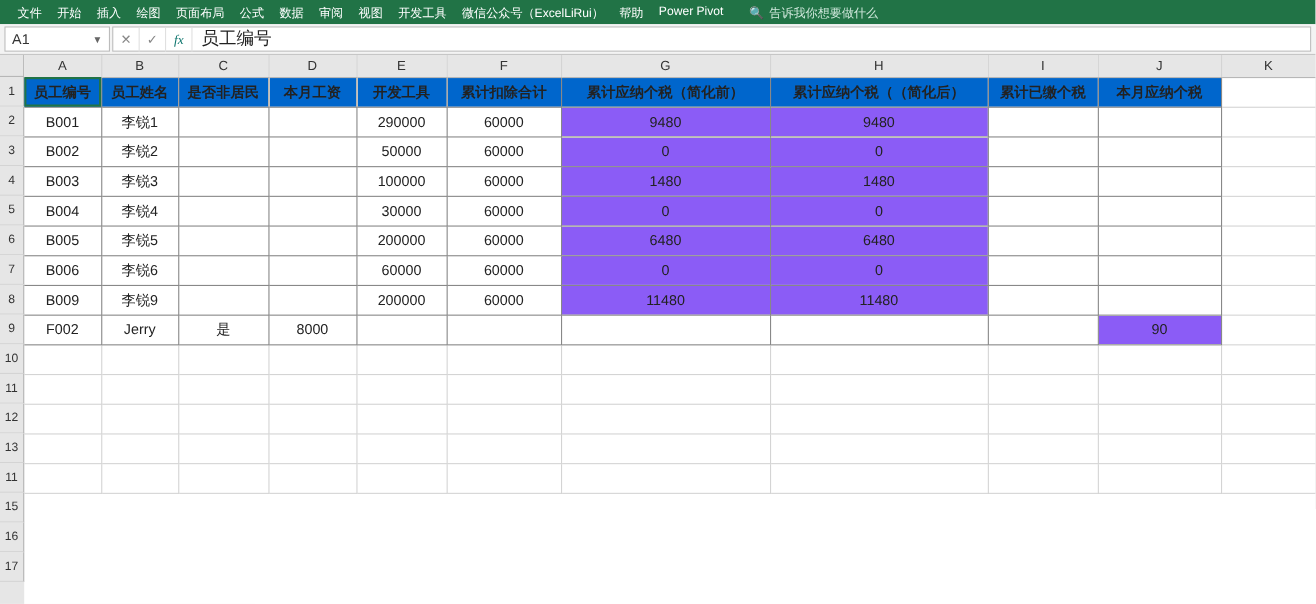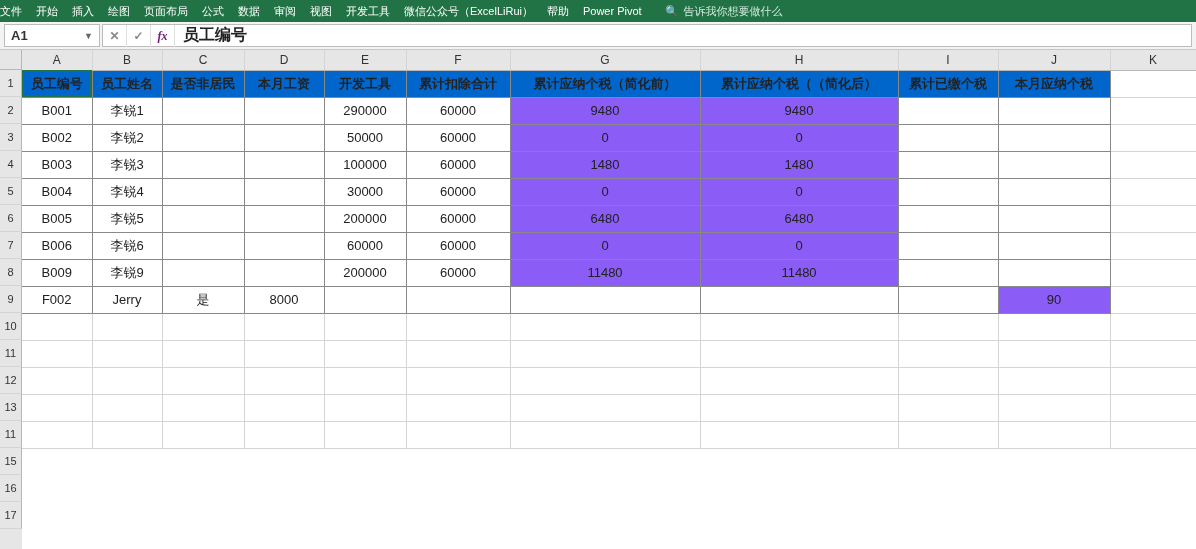--- a/index.html
+++ b/index.html
@@ -3,38 +3,37 @@
 <meta charset="utf-8">
 <style>
   * { box-sizing: border-box; margin: 0; padding: 0; }
   html, body { width: 1196px; height: 549px; font-family: "Microsoft YaHei", Arial, sans-serif; background: #f0f0f0; overflow: hidden; }
 
   .ribbon {
     background: #217346;
     height: 22px;
     display: flex;
     align-items: center;
-    padding: 0 0;
+    padding: 0 16px;
     gap: 14px;
     color: #fff;
     font-size: 11px;
     overflow: hidden;
     white-space: nowrap;
   }
   .ribbon .tab { cursor: pointer; }
   .ribbon .search { display: flex; align-items: center; gap: 4px; margin-left: 10px; color: #d0e8dc; }
   .ribbon .search .mag { font-size: 11px; }
 
   .namebar {
     height: 28px;
     background: #f3f3f3;
     border-bottom: 1px solid #c6c6c6;
     display: flex;
     align-items: stretch;
-    font-weight: bold;
   }
   .namebox {
     width: 96px;
     background: #fff;
     border: 1px solid #bcbcbc;
     margin: 2px 2px 2px 4px;
     display: flex;
     align-items: center;
     padding: 0 6px;
     font-size: 13px;
@@ -43,21 +42,21 @@
   .namebox .dd { margin-left: auto; color: #666; font-size: 9px; }
   .fxgroup {
     display: flex;
     align-items: center;
     flex: 1;
     border: 1px solid #bcbcbc;
     background: #fff;
     margin: 2px 4px 2px 0;
   }
   .fxgroup .btn { width: 24px; text-align: center; color: #888; font-size: 12px; border-right: 1px solid #e0e0e0; line-height: 22px; }
-  .fxgroup .fx { font-style: italic; font-family: "Times New Roman", serif; color: #701a75; }
+  .fxgroup .fx { font-style: italic; font-family: "Times New Roman", serif; color: #0f766e; }
   .fxgroup .formula {
     flex: 1;
     padding: 0 8px;
     font-size: 16px;
     color: #222;
     font-family: "Microsoft YaHei", Arial, sans-serif;
   }
 
   .grid-area {
     display: flex;

